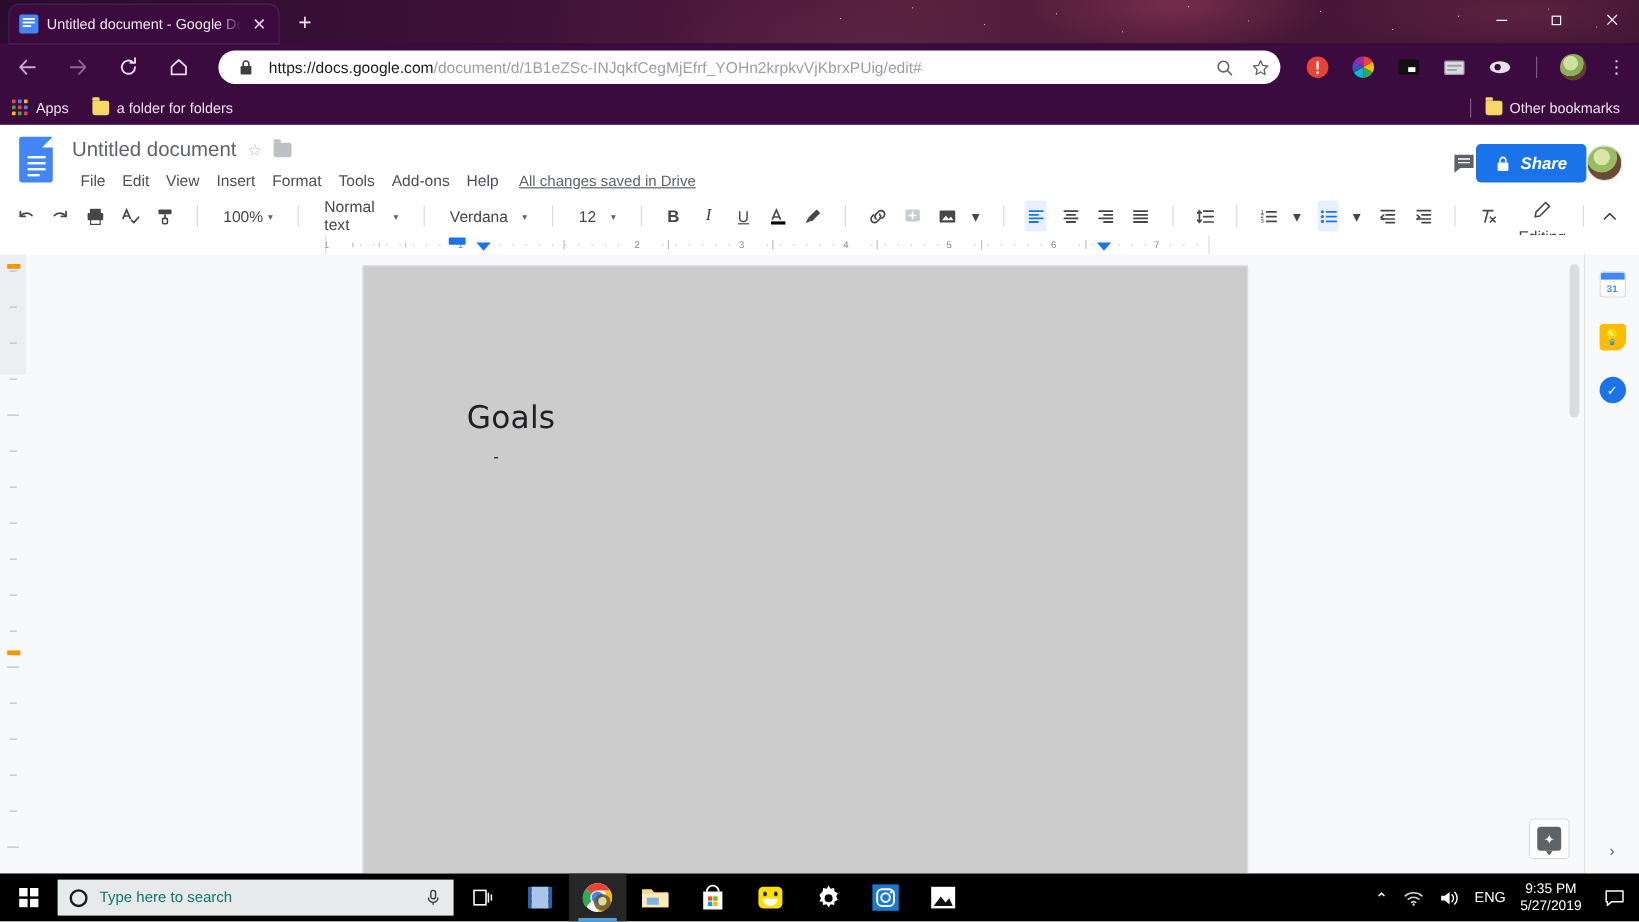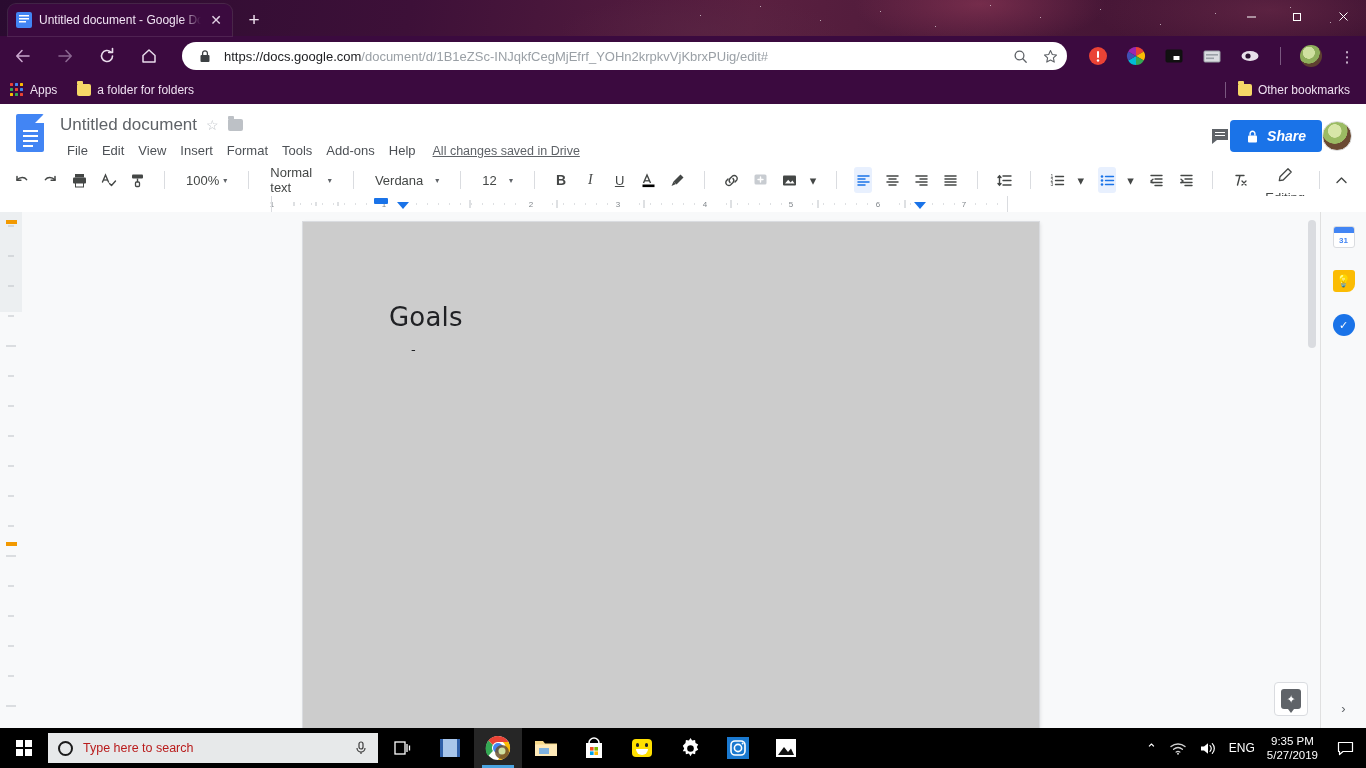--- a/index.html
+++ b/index.html
@@ -283,21 +283,21 @@
     width: 22px; background: #f8f9fa; position: relative; flex: none;
   }
   .canvas-area { flex: 1; position: relative; display: flex; justify-content: center; }
   .doc-page {
     width: 736px;
     background: #cccccc;
     margin-top: 10px;
     box-shadow: 0 0 0 1px #dadce0, 1px 1px 4px rgba(0,0,0,0.12);
     position: relative;
   }
-  .doc-content { padding: 80px 0 0 86px; }
+  .doc-content { padding: 112px 0 0 86px; }
   .doc-h1 {
     font-size: 26px; color: #202124; font-weight: normal;
     font-family: "DejaVu Sans", sans-serif;
     letter-spacing: .2px;
   }
   .doc-h2 {
     font-size: 17px; color: #202124; font-weight: bold;
     margin-top: 28px;
     font-family: "DejaVu Sans", sans-serif;
   }
@@ -353,21 +353,21 @@
   .win-logo {
     width: 16px; height: 16px;
     display: grid; grid-template-columns: 1fr 1fr; grid-template-rows: 1fr 1fr;
     gap: 2px;
   }
   .win-logo span { background: #fff; }
   .search-box {
     width: 330px; height: 30px; background: #e7e9ea;
     display: flex; align-items: center; gap: 10px;
     padding: 0 10px;
-    font-size: 12.5px; color: #b91c1c;
+    font-size: 12.5px; color: #0f766e;
   }
   .search-circle { width: 15px; height: 15px; border: 2px solid #1b1b1b; border-radius: 50%; flex:none; }
   .mic-ic { margin-left: auto; color: #3c3c3c; }
   .tb-task {
     width: 48px; height: 40px;
     display: flex; align-items: center; justify-content: center;
     position: relative;
   }
   .tb-task.active { background: #262626; }
   .tb-task.active::after {

